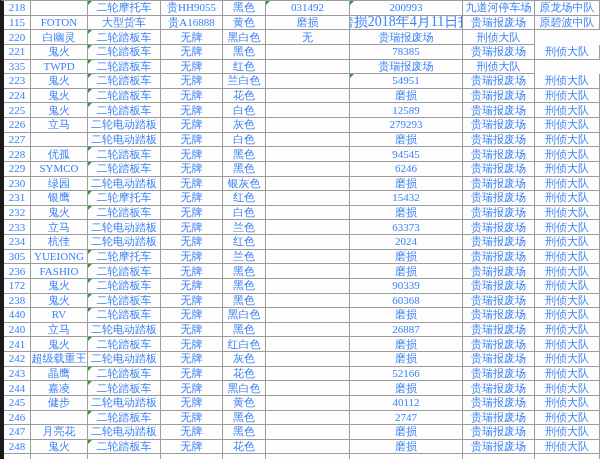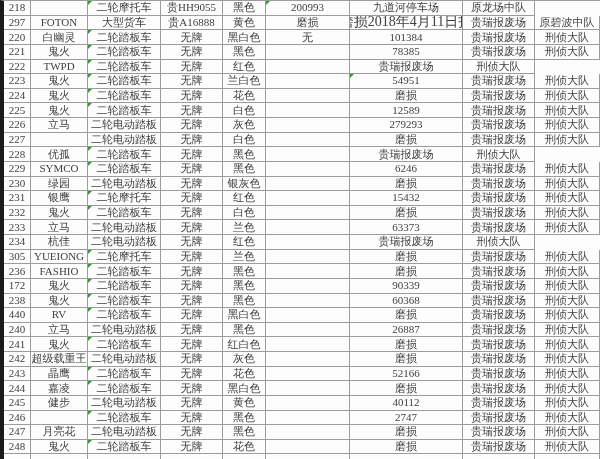--- a/index.html
+++ b/index.html
@@ -6,21 +6,21 @@
   #sheet {
     width: 600px;
     height: 459px;
     box-sizing: border-box;
     display: flex;
     flex-direction: column;
     background: #fdfdfd;
     border-top: 1px solid #9c9c9c;
     border-left: 4px solid #1a1a1a;
     font-family: "Liberation Serif", "DejaVu Serif", serif;
-    color: #404040;
+    color: #3b82f6;
     overflow: hidden;
   }
   .row {
     display: grid;
     grid-template-columns: 27px 57px 73px 62px 43px 84px 113px 72px 65px;
     height: 14.64px;
     flex: 0 0 auto;
   }
   .row.filler { flex: 1 1 auto; height: auto; }
   .cell {
@@ -61,34 +61,38 @@
       <div class="cell col-type">
         <span class="marker"></span>
         <span class="val">二轮摩托车</span>
       </div>
       <div class="cell col-plate">
         <span class="val">贵HH9055</span>
       </div>
       <div class="cell col-color">
         <span class="val">黑色</span>
       </div>
+      <div class="cell col-code">
+        <span class="marker"></span>
+        <span class="val">031492</span>
+      </div>
       <div class="cell col-serial">
         <span class="marker"></span>
         <span class="val">200993</span>
       </div>
       <div class="cell col-location">
         <span class="val">九道河停车场</span>
       </div>
       <div class="cell col-dept">
         <span class="val">原龙场中队</span>
       </div>
     </div>
     <div class="row">
       <div class="cell col-num">
-        <span class="val">297</span>
+        <span class="val">115</span>
       </div>
       <div class="cell col-brand">
         <span class="val">FOTON</span>
       </div>
       <div class="cell col-type">
         <span class="val">大型货车</span>
       </div>
       <div class="cell col-plate">
         <span class="val">贵A16888</span>
       </div>
@@ -121,23 +125,20 @@
       </div>
       <div class="cell col-plate">
         <span class="val">无牌</span>
       </div>
       <div class="cell col-color">
         <span class="val">黑白色</span>
       </div>
       <div class="cell col-code">
         <span class="val">无</span>
       </div>
-      <div class="cell col-serial">
-        <span class="val">101384</span>
-      </div>
       <div class="cell col-location">
         <span class="val">贵瑞报废场</span>
       </div>
       <div class="cell col-dept">
         <span class="val">刑侦大队</span>
       </div>
     </div>
     <div class="row">
       <div class="cell col-num">
         <span class="val">221</span>
@@ -163,21 +164,21 @@
       </div>
       <div class="cell col-location">
         <span class="val">贵瑞报废场</span>
       </div>
       <div class="cell col-dept">
         <span class="val">刑侦大队</span>
       </div>
     </div>
     <div class="row">
       <div class="cell col-num">
-        <span class="val">222</span>
+        <span class="val">335</span>
       </div>
       <div class="cell col-brand">
         <span class="val">TWPD</span>
       </div>
       <div class="cell col-type">
         <span class="marker"></span>
         <span class="val">二轮踏板车</span>
       </div>
       <div class="cell col-plate">
         <span class="val">无牌</span>
@@ -357,20 +358,23 @@
       </div>
       <div class="cell col-plate">
         <span class="val">无牌</span>
       </div>
       <div class="cell col-color">
         <span class="val">黑色</span>
       </div>
       <div class="cell col-code">
         <span class="val"></span>
       </div>
+      <div class="cell col-serial">
+        <span class="val">94545</span>
+      </div>
       <div class="cell col-location">
         <span class="val">贵瑞报废场</span>
       </div>
       <div class="cell col-dept">
         <span class="val">刑侦大队</span>
       </div>
     </div>
     <div class="row">
       <div class="cell col-num">
         <span class="val">229</span>
@@ -530,20 +534,23 @@
         <span class="val">二轮电动踏板</span>
       </div>
       <div class="cell col-plate">
         <span class="val">无牌</span>
       </div>
       <div class="cell col-color">
         <span class="val">红色</span>
       </div>
       <div class="cell col-code">
         <span class="val"></span>
+      </div>
+      <div class="cell col-serial">
+        <span class="val">2024</span>
       </div>
       <div class="cell col-location">
         <span class="val">贵瑞报废场</span>
       </div>
       <div class="cell col-dept">
         <span class="val">刑侦大队</span>
       </div>
     </div>
     <div class="row">
       <div class="cell col-num">

